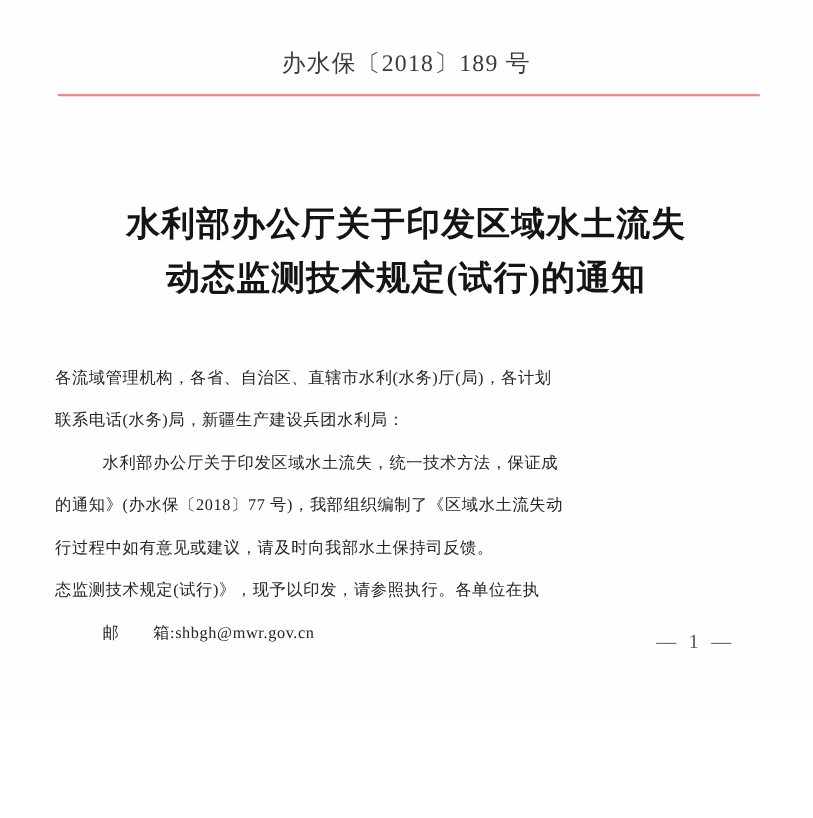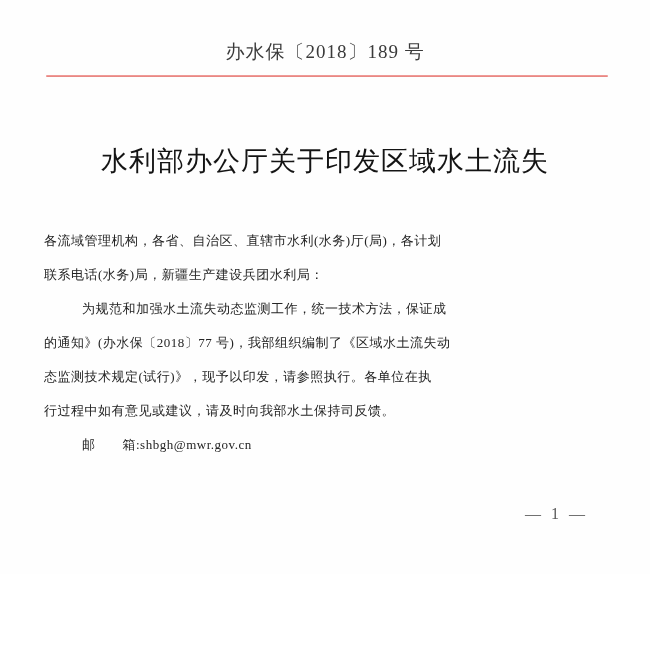--- a/index.html
+++ b/index.html
@@ -25,23 +25,23 @@
     color: #3a3a3a;
     letter-spacing: 1px;
   }
   .red-divider {
     height: 2px;
     margin: 11px 42px 0 46px;
     background: linear-gradient(to bottom, #f2a3a0, #e57e7a);
     border-radius: 1px;
   }
   .title {
-    margin-top: 63px;
+    margin-top: 81px;
     text-align: center;
-    font-weight: normal;
+    font-weight: bold;
     font-size: 27px;
     line-height: 43px;
     color: #141414;
     letter-spacing: 1px;
   }
   .title-line {
     display: block;
   }
   .body-text {
     margin-top: 41px;
@@ -72,27 +72,28 @@
 <body>
 
 <div class="page">
 
   <div class="doc-number">办水保〔2018〕189 号</div>
 
   <div class="red-divider"></div>
 
   <div class="title">
     <span class="title-line">水利部办公厅关于印发区域水土流失</span>
+    <span class="title-line">动态监测技术规定(试行)的通知</span>
   </div>
 
   <div class="body-text">
     <div class="line">各流域管理机构，各省、自治区、直辖市水利(水务)厅(局)，各计划</div>
     <div class="line">联系电话(水务)局，新疆生产建设兵团水利局：</div>
-    <div class="line indent">为规范和加强水土流失动态监测工作，统一技术方法，保证成</div>
+    <div class="line indent">水利部办公厅关于印发区域水土流失，统一技术方法，保证成</div>
     <div class="line">的通知》(办水保〔2018〕77 号)，我部组织编制了《区域水土流失动</div>
+    <div class="line">行过程中如有意见或建议，请及时向我部水土保持司反馈。</div>
     <div class="line">态监测技术规定(试行)》，现予以印发，请参照执行。各单位在执</div>
-    <div class="line">行过程中如有意见或建议，请及时向我部水土保持司反馈。</div>
     <div class="line indent">邮　　箱:shbgh@mwr.gov.cn</div>
   </div>
 
   <div class="page-number">— 1 —</div>
 
 </div>
 
 </body></html>

